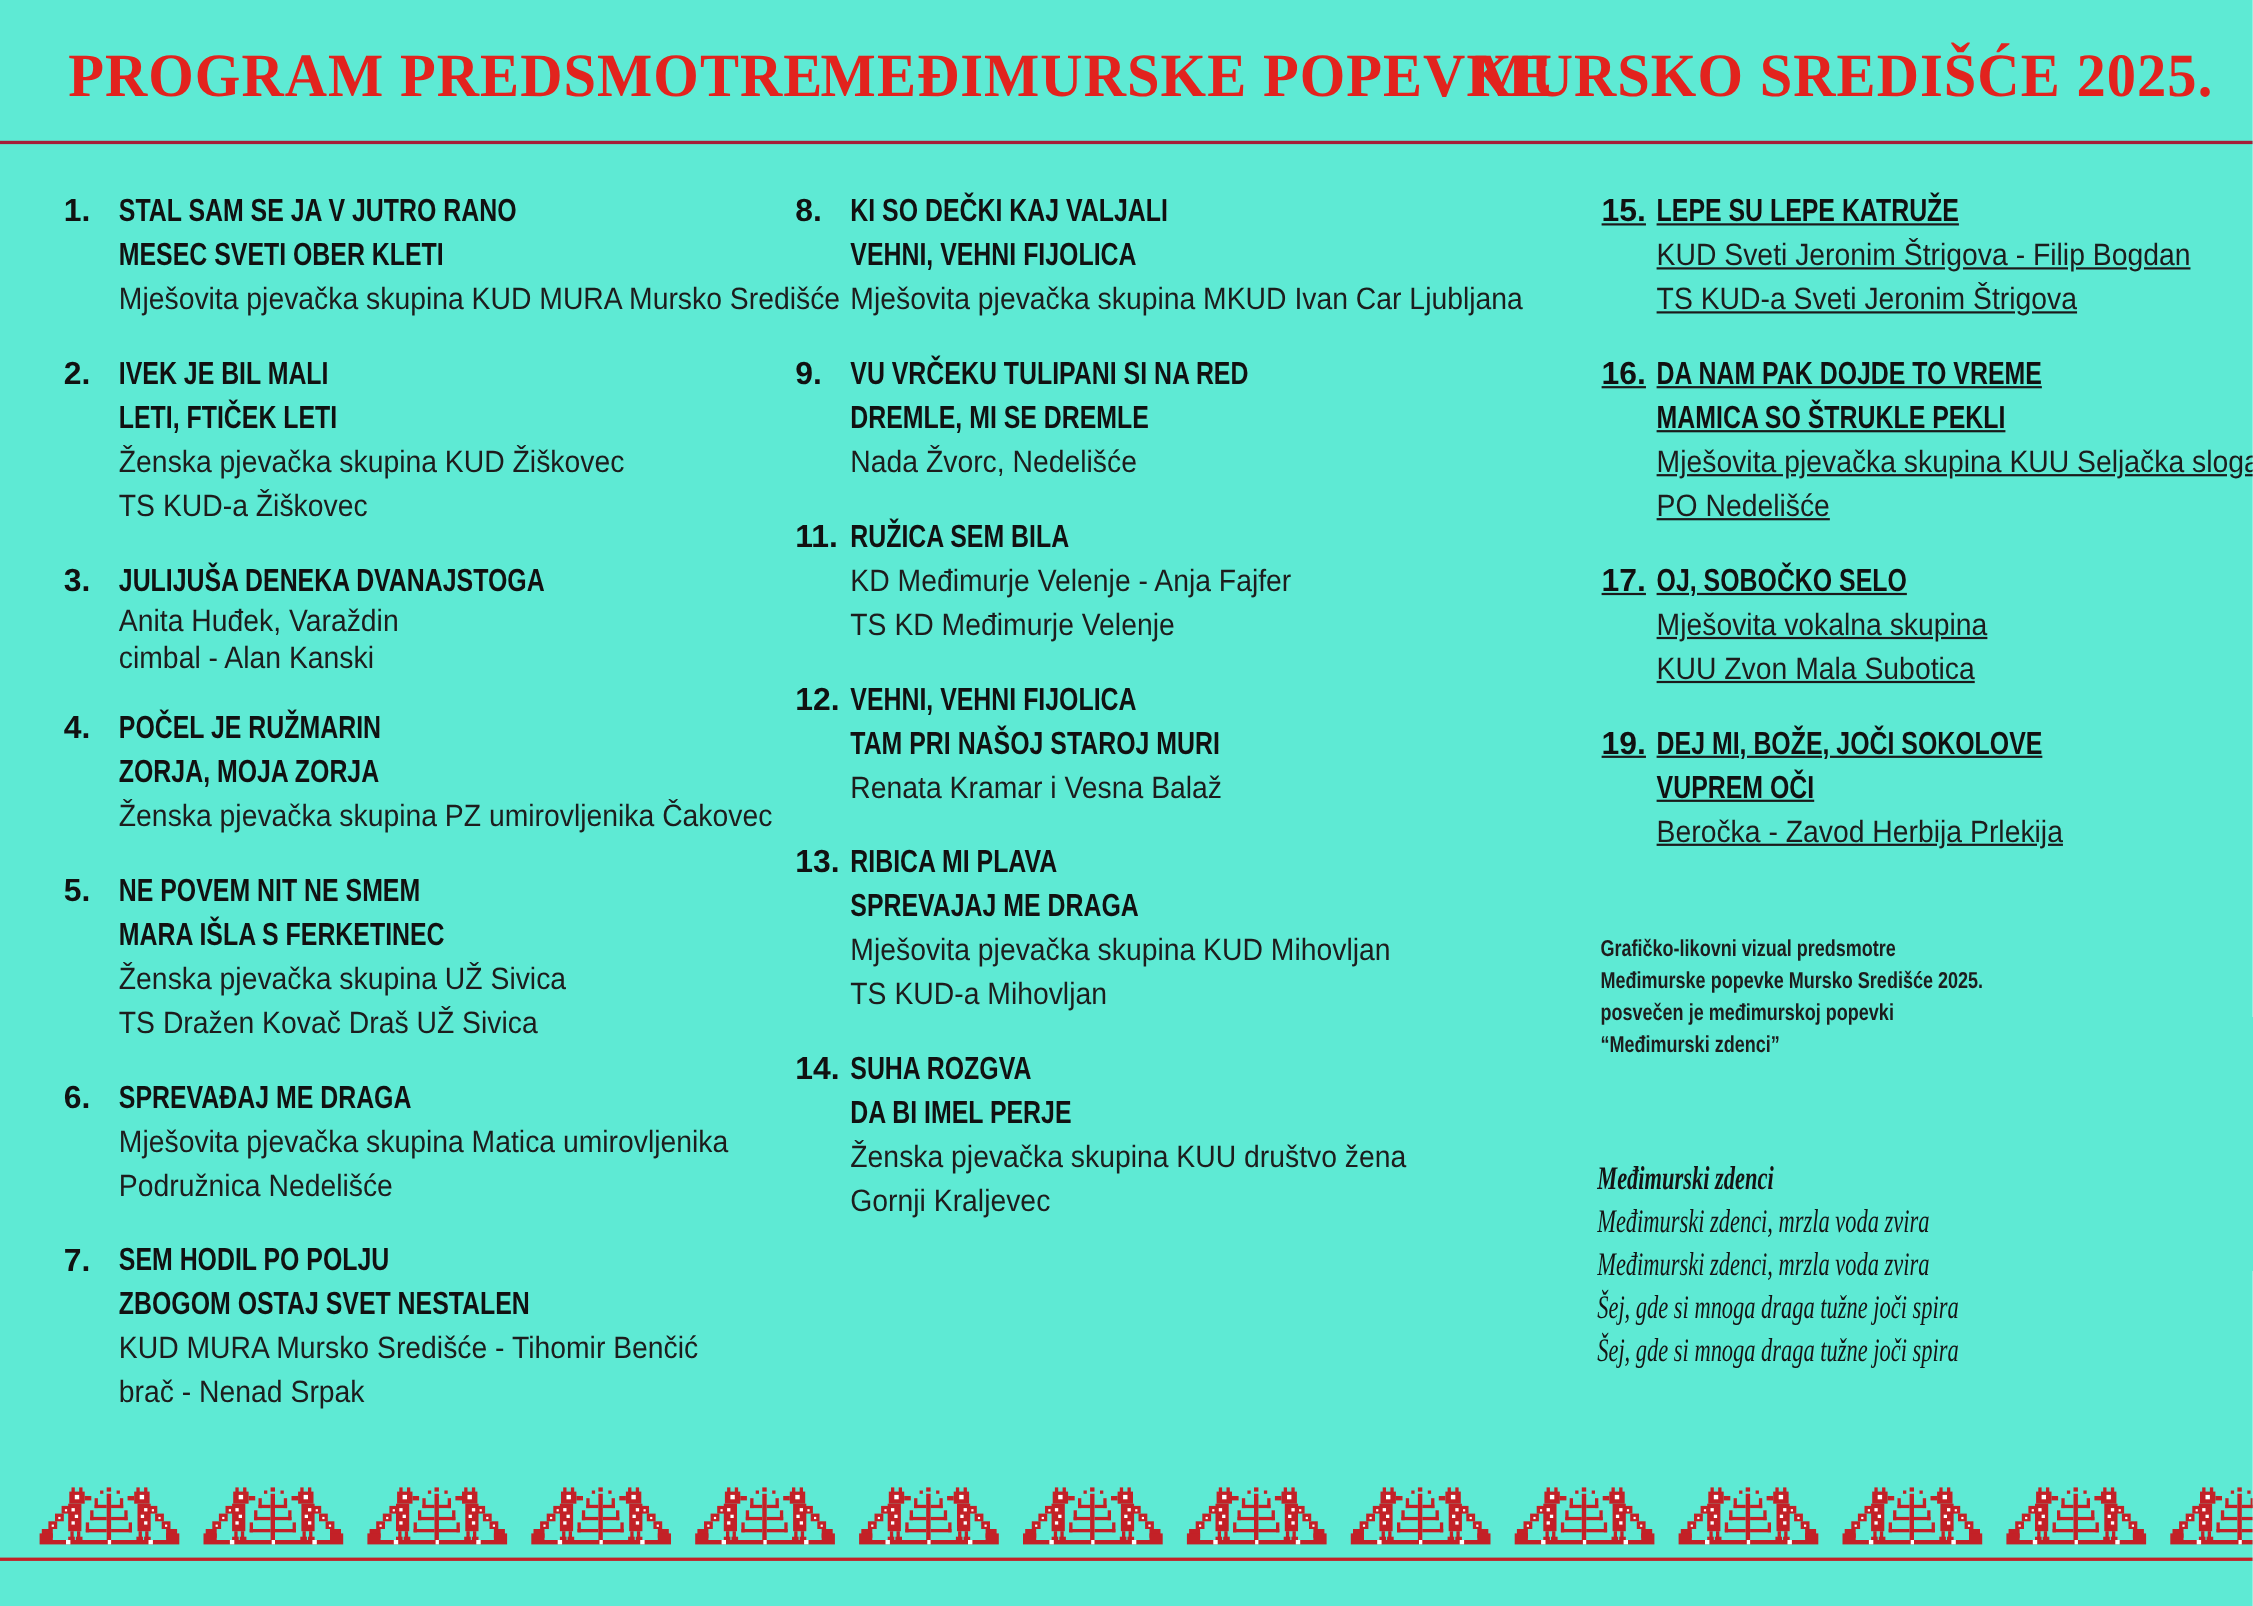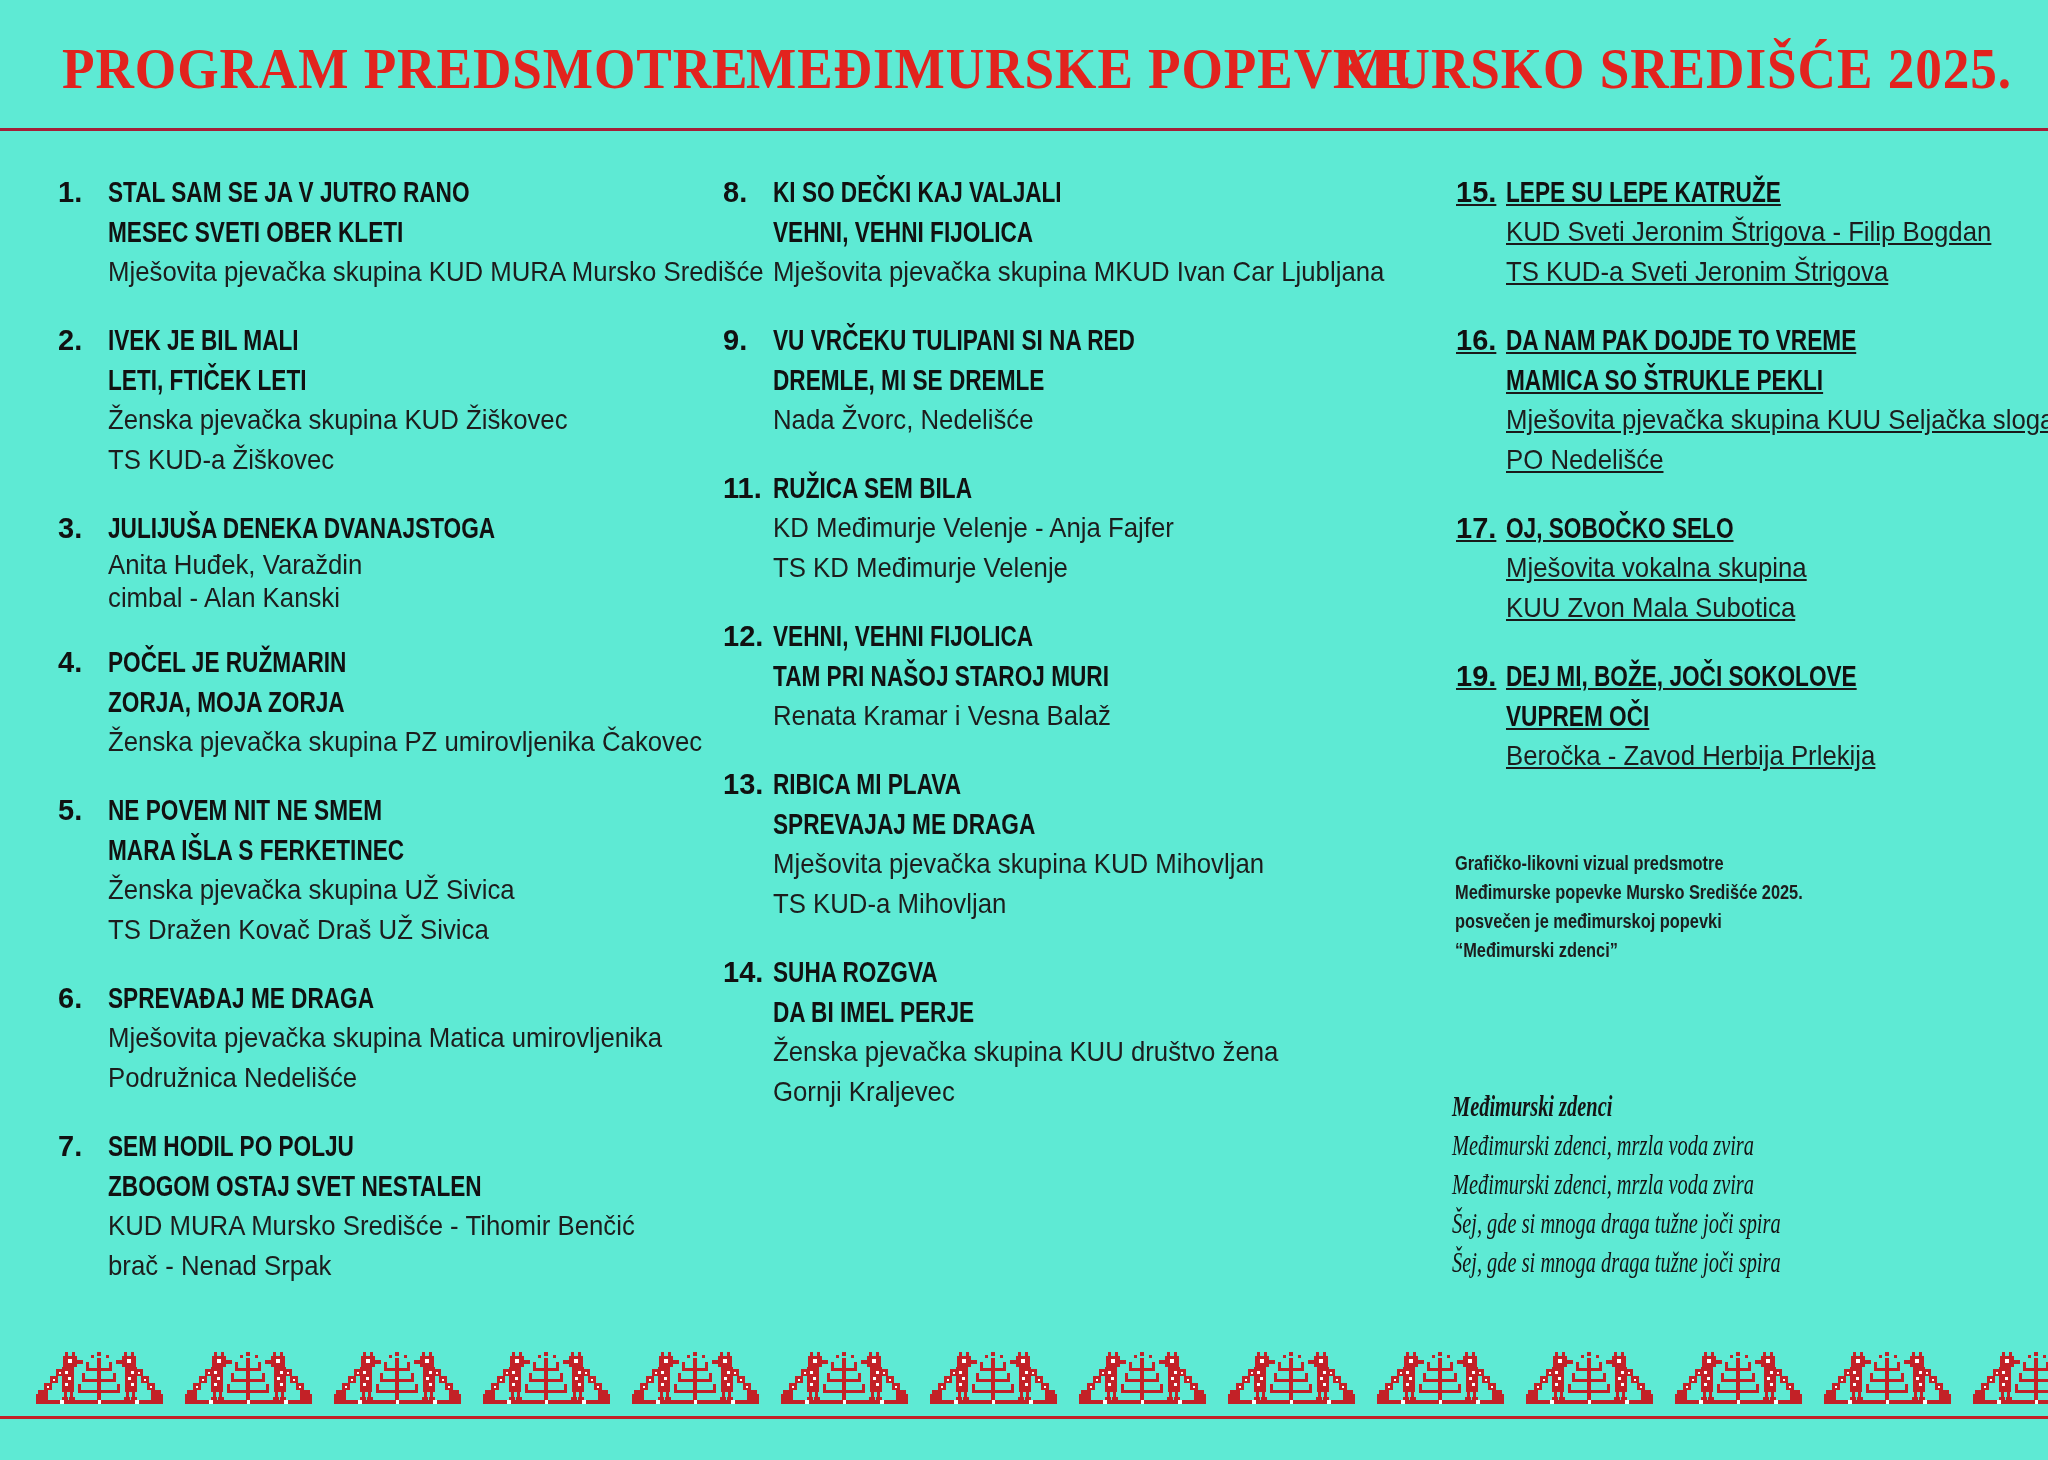--- a/index.html
+++ b/index.html
@@ -29,21 +29,21 @@
   .perf-line{font-size:28px;color:#1d1d1d;transform:scaleX(0.92);}
   .perf-line.tight{height:33px;line-height:33px;}
 
   
   .credit{position:absolute;left:1455px;top:848px;width:580px;font-weight:bold;}
   .credit .cline{height:29px;line-height:29px;font-size:21px;white-space:nowrap;
         transform:scaleX(0.78);transform-origin:0 50%;color:#1d1d1d;}
 
   
   .poem{position:absolute;left:1452px;top:1052px;width:580px;
-        font-family:"Liberation Serif",serif;font-style:italic;margin-top:34px;}
+        font-family:"Liberation Serif",serif;font-style:italic;}
   .poem .pline{height:39px;line-height:39px;font-size:30px;white-space:nowrap;
         transform:scaleX(0.68);transform-origin:0 50%;color:#141414;}
   .poem .ptitle{font-weight:bold;}
 
   
   .footer-pattern{position:absolute;left:0;top:1352px;width:2048px;height:56px;
         fill:var(--pattern-red,#c32127);color:var(--pattern-red,#c32127);}
   .footer-line{position:absolute;left:0;top:1416px;width:2048px;height:3px;
         background:var(--pattern-red,#c32127);}
 </style>

